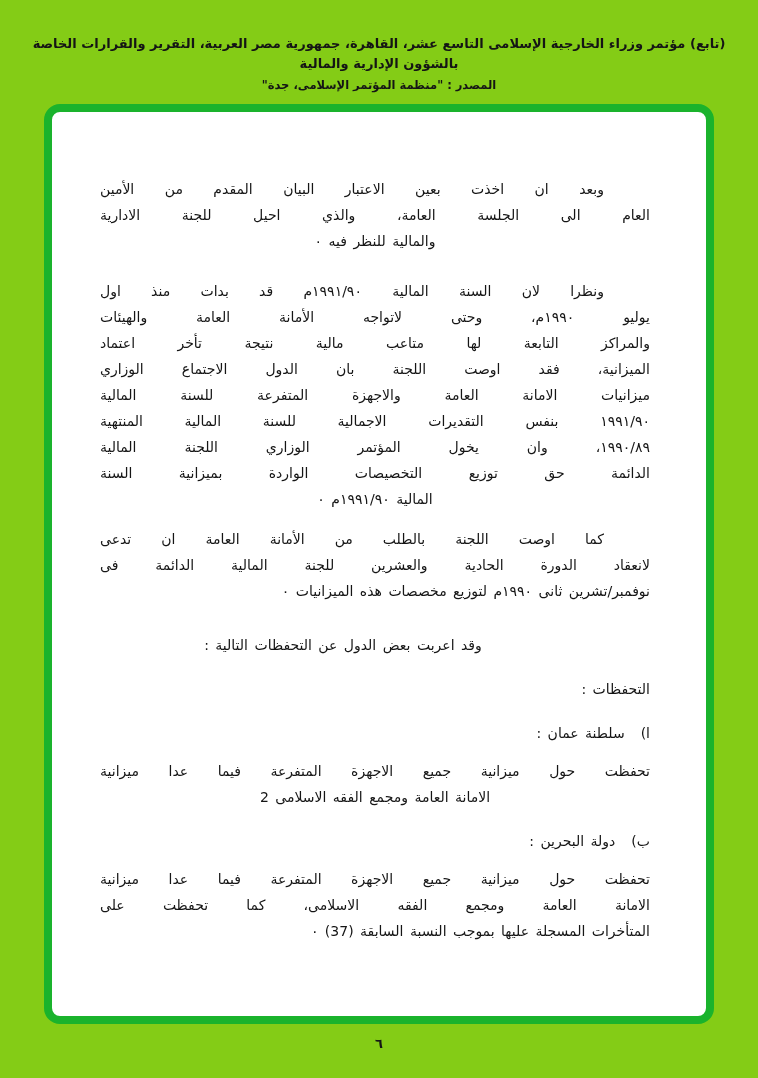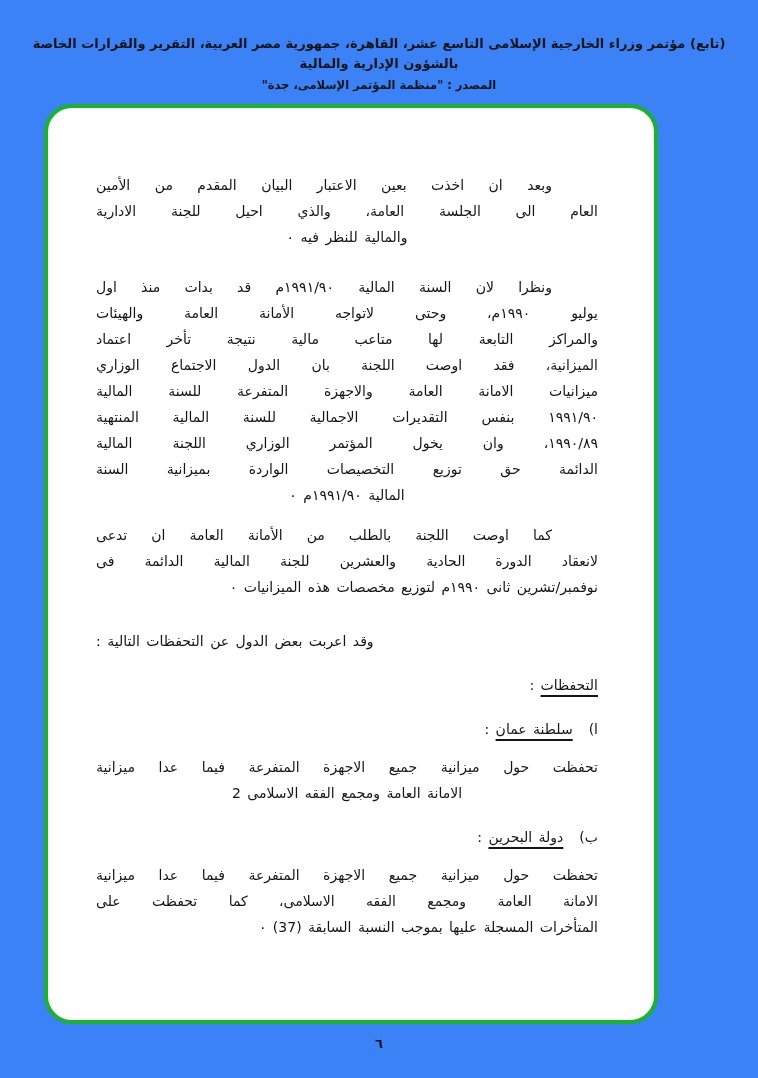--- a/index.html
+++ b/index.html
@@ -1,52 +1,52 @@
 <!DOCTYPE html>
 <html lang="ar"><head>
 <meta charset="utf-8">
 <style>
   html,body{margin:0;padding:0;background:#e8e8e8;}
   .page{
     position:relative;width:758px;height:1078px;margin:0 auto;
-    background:#3b82f6;overflow:hidden;
+    background:#84cc16;overflow:hidden;
     font-family:"DejaVu Sans",sans-serif;color:#151515;
   }
   
   .header{position:absolute;top:34px;left:28px;right:28px;text-align:center;direction:rtl;}
   .header .h1{font-size:13px;font-weight:bold;line-height:20px;}
   .header .h2{font-size:11.5px;font-weight:bold;margin-top:4px;}
   
   .frame{
-    position:absolute;left:44px;top:104px;width:614px;height:920px;
-    box-sizing:border-box;border:4px solid #ef4444;border-radius:28px;background:#fff;
+    position:absolute;left:44px;top:104px;width:670px;height:920px;
+    box-sizing:border-box;border:8px solid #ef4444;border-radius:16px;background:#fff;
   }
   .content{
     position:absolute;top:0;left:0;right:0;bottom:0;
     padding:64px 56px 0 48px;direction:rtl;
     font-size:14px;line-height:26px;word-spacing:2px;
   }
   .para .line{min-height:26px;}
   .ln-j{text-align:justify;text-align-last:justify;text-justify:inter-word;}
   .ln-ind{padding-right:46px;}
   .ln-c{text-align:center;}
   .ln-l{text-align:right;}
-  .ln-r{text-align:left;}
+  .ln-r{text-align:center;}
   .ln-ind2{padding-right:64px;}
   
   .content > :nth-child(1){margin-bottom:24px;}
   .content > :nth-child(2){margin-bottom:14px;}
   .content > :nth-child(3){margin-bottom:28px;}
   .content > :nth-child(4){margin-bottom:18px;}
   .content > :nth-child(5){margin-bottom:18px;}
   .content > :nth-child(6){margin-bottom:12px;}
   .content > :nth-child(7){margin-bottom:18px;}
   .content > :nth-child(8){margin-bottom:12px;}
   .heading,.item-head{text-align:right;}
-  .u{text-decoration:underline;text-underline-offset:5px;text-decoration-thickness:1.5px;}
+  .u{text-underline-offset:5px;text-decoration-thickness:1.5px;}
   .marker{margin-left:16px;}
   
   .pagenum{position:absolute;top:1036px;left:0;right:0;text-align:center;
     font-size:13px;font-weight:bold;direction:rtl;}
 </style>
 </head>
 <body>
 
 <div class="page">
 

